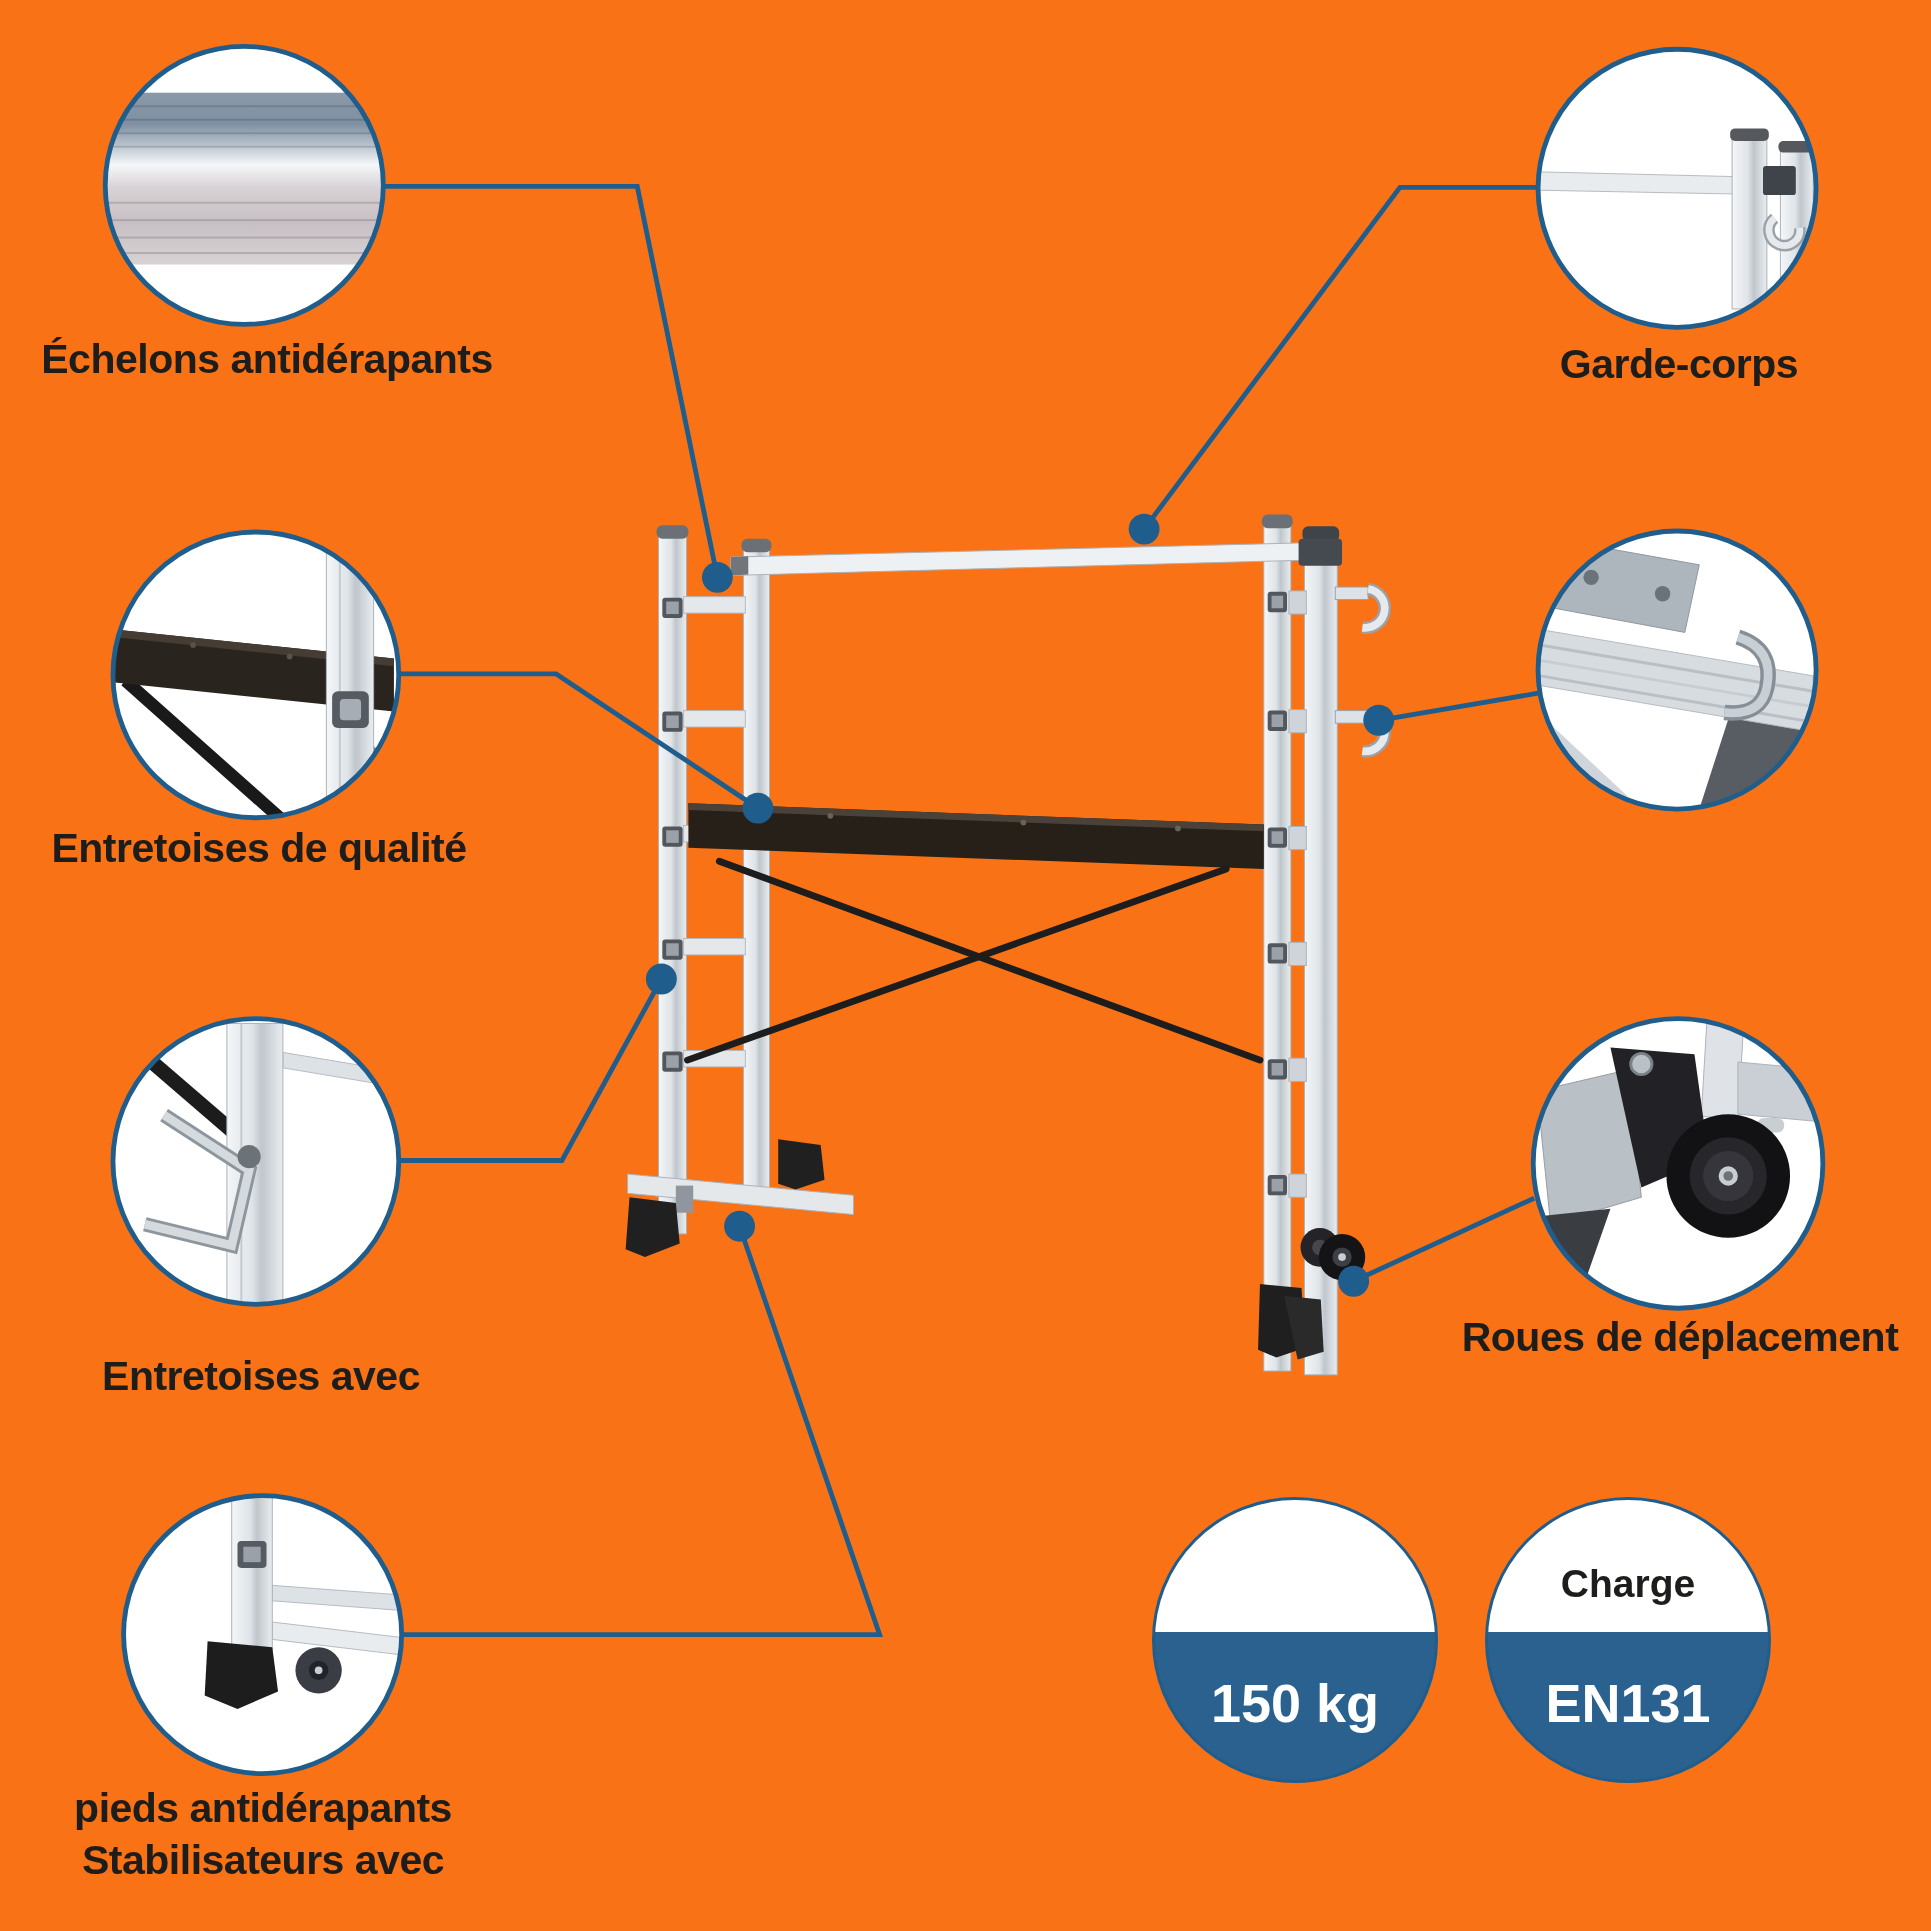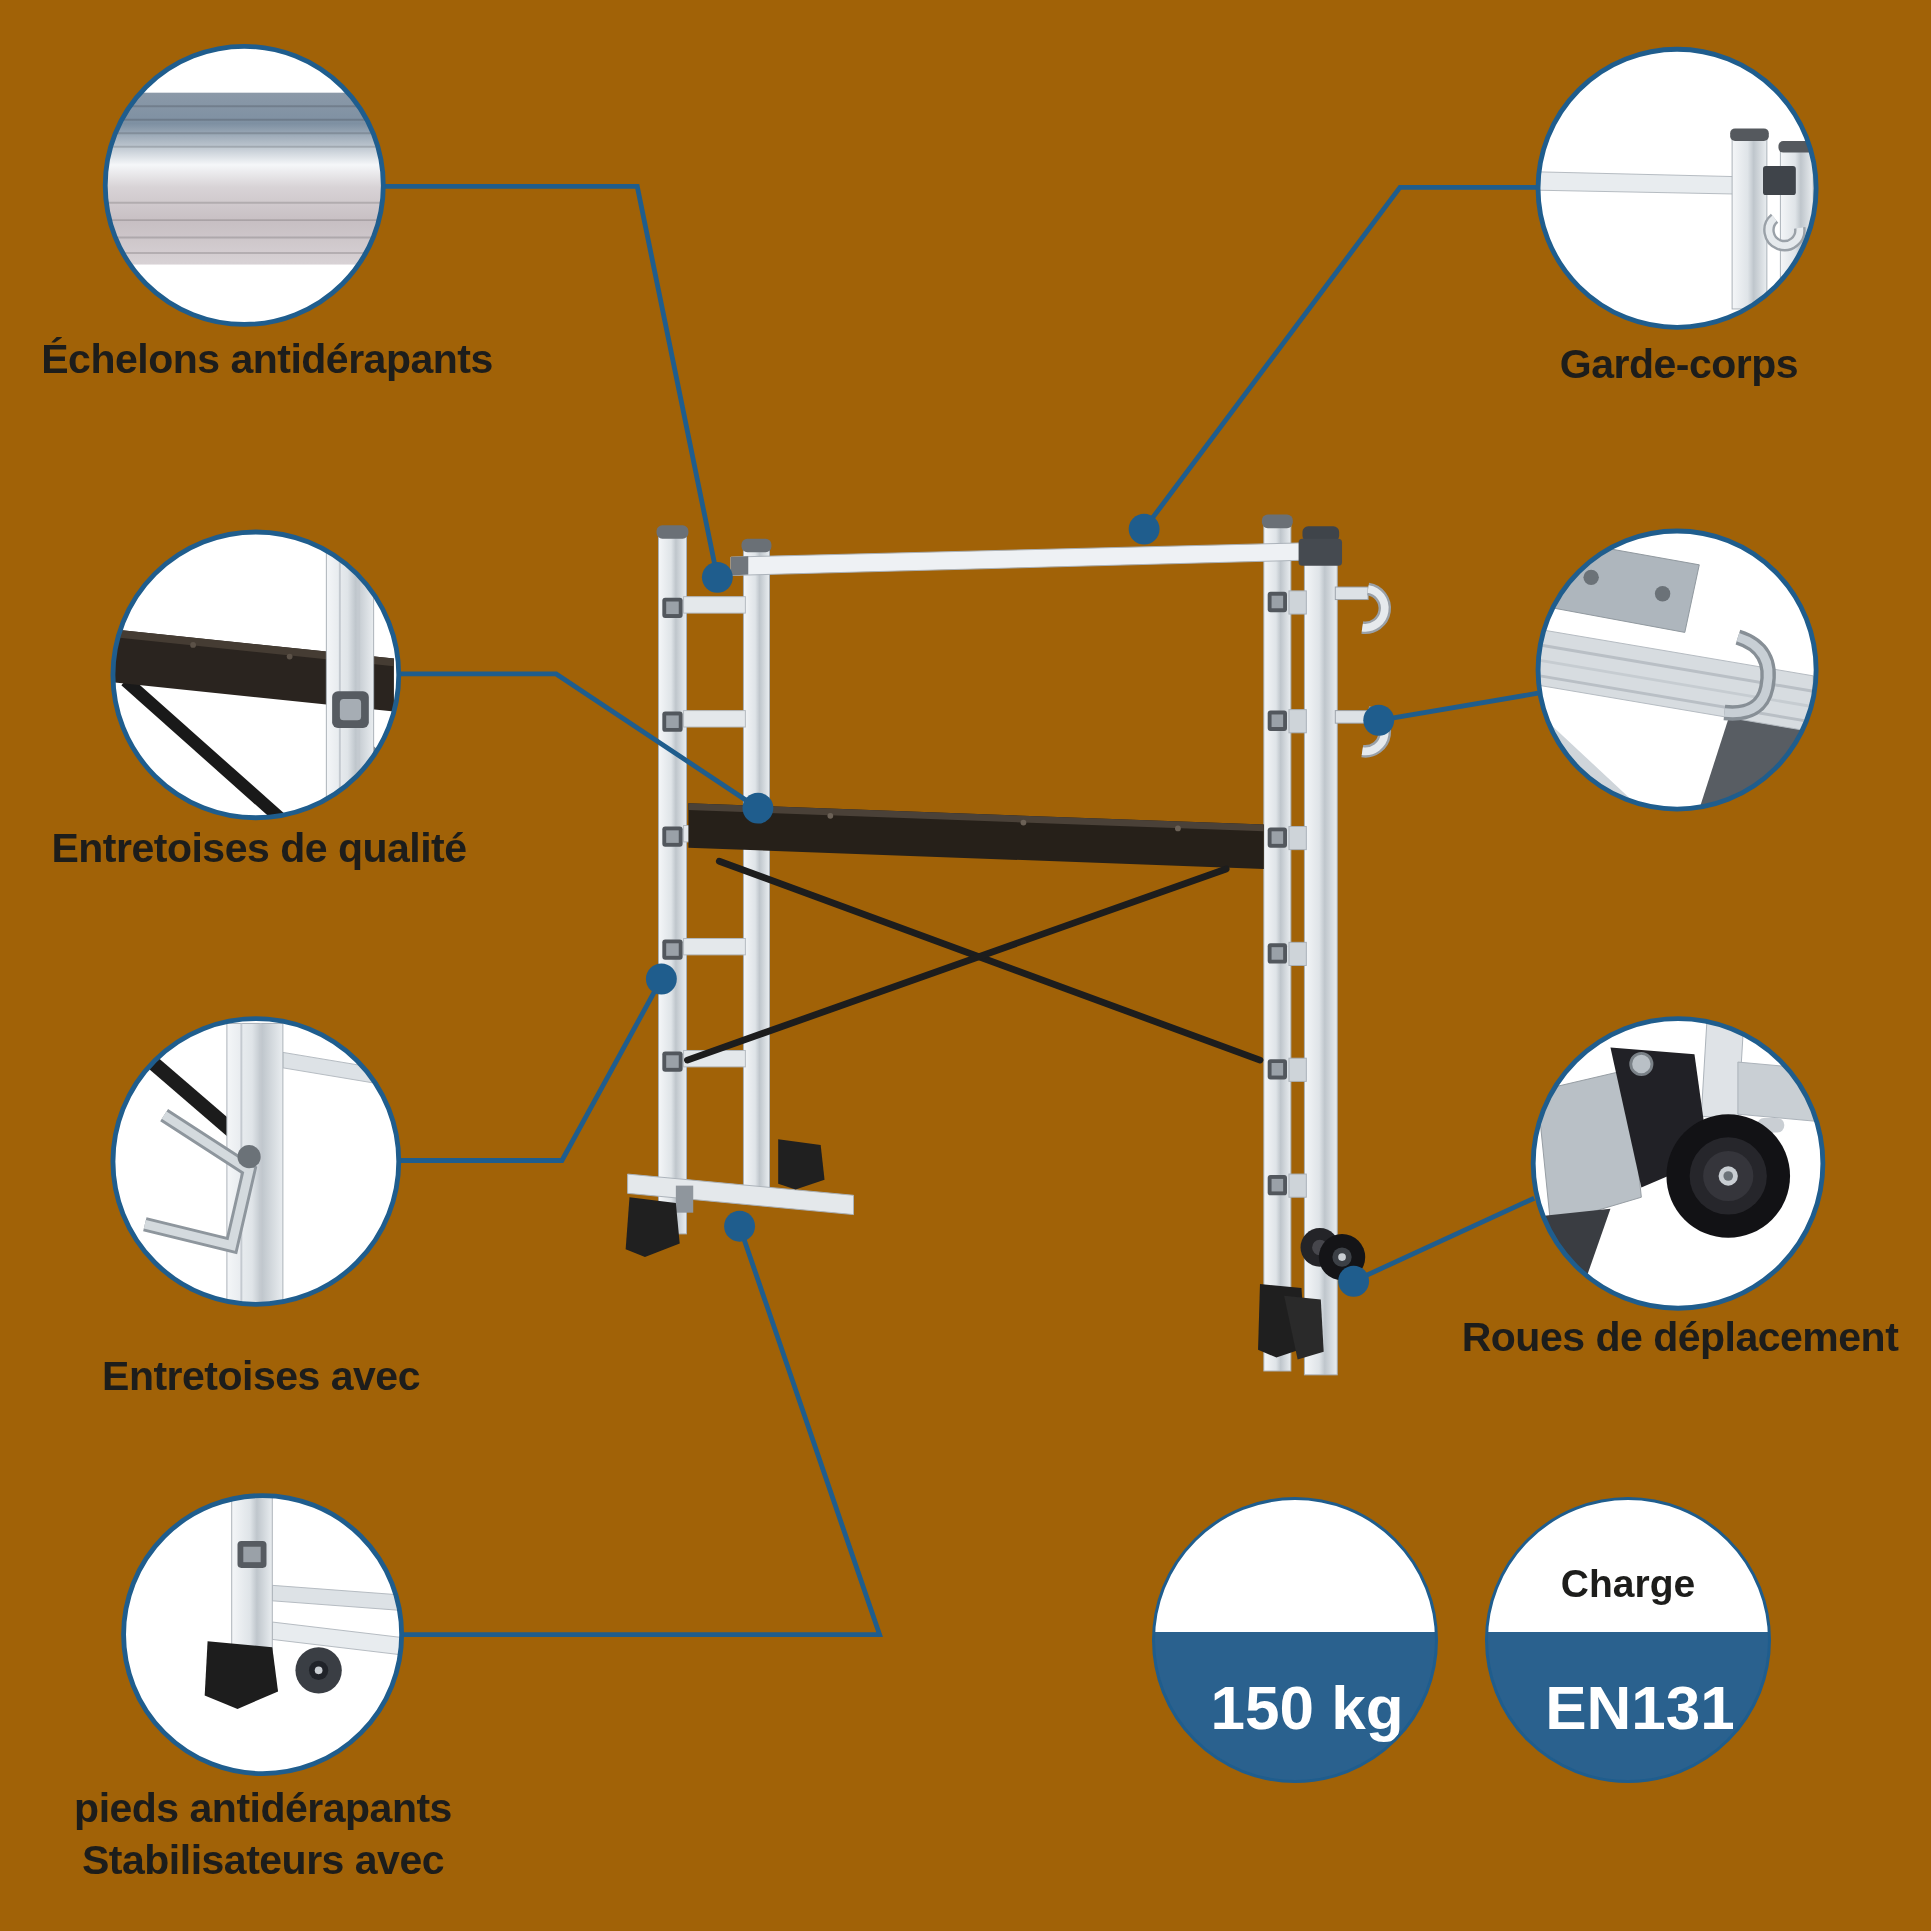--- a/index.html
+++ b/index.html
@@ -1,30 +1,30 @@
 <!DOCTYPE html>
 <html style="--accent: #1f5d8d; --badge_fill: #2a618e; --label: #1d1d1b; --badge_value_text: #ffffff;"><head>
 <meta charset="utf-8">
 <style>
   html,body{margin:0;padding:0;background:#fff;}
-  .canvas{position:relative;width:1931px;height:1931px;background:#a16207;overflow:hidden;
+  .canvas{position:relative;width:1931px;height:1931px;background:#f97316;overflow:hidden;
           font-family:"Liberation Sans", sans-serif;}
   svg{position:absolute;left:0;top:0;}
   .ring{fill:none;stroke:var(--accent);stroke-width:5px;}
   .conn{fill:none;stroke:var(--accent);stroke-width:5px;}
   .dot{fill:var(--accent);}
   .label{position:absolute;transform:translate(-50%,-50%);font-weight:700;font-size:41px;
          line-height:52px;color:var(--label);white-space:nowrap;text-align:center;letter-spacing:-0.5px;}
   .badge{position:absolute;width:286px;height:286px;border-radius:50%;box-sizing:border-box;
          border:3.9px solid var(--accent);overflow:hidden;
          background:linear-gradient(to bottom,#ffffff 0 47.3%,var(--badge_fill) 47.3% 100%);}
   .badge .title{position:absolute;left:0;width:100%;text-align:center;font-weight:700;font-size:39px;
          line-height:44px;color:var(--label);}
-  .badge .value{position:absolute;left:12px;top:172px;width:100%;text-align:center;font-weight:700;
-         font-size:62px;color:var(--badge_value_text);}
+  .badge .value{position:absolute;left:0;top:172px;width:100%;text-align:center;font-weight:700;
+         font-size:54px;color:var(--badge_value_text);}
 </style>
 </head>
 <body>
 
 <div class="canvas">
 
 <svg width="1931" height="1931" viewBox="0 0 2000 2000">
   <defs>
     <linearGradient id="aluV" x1="0" y1="0" x2="1" y2="0">
       <stop offset="0" stop-color="#f4f6f8"></stop>

